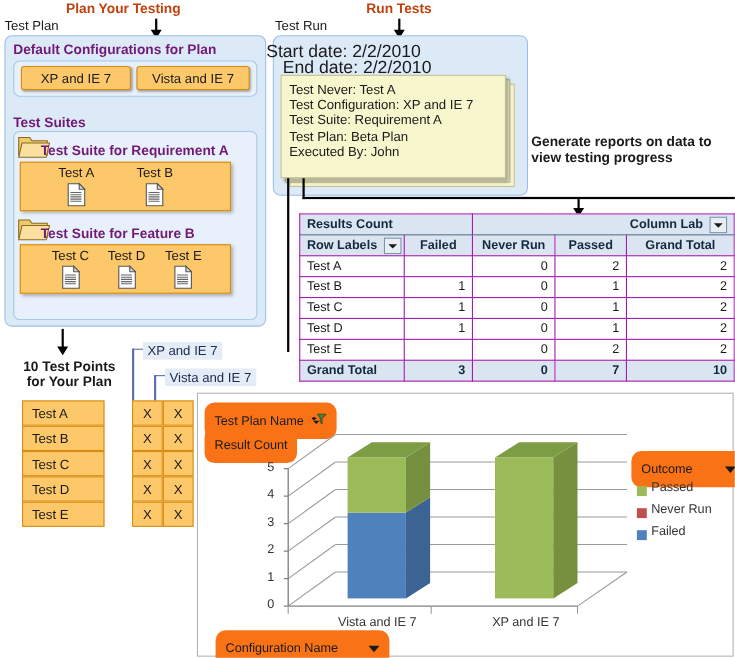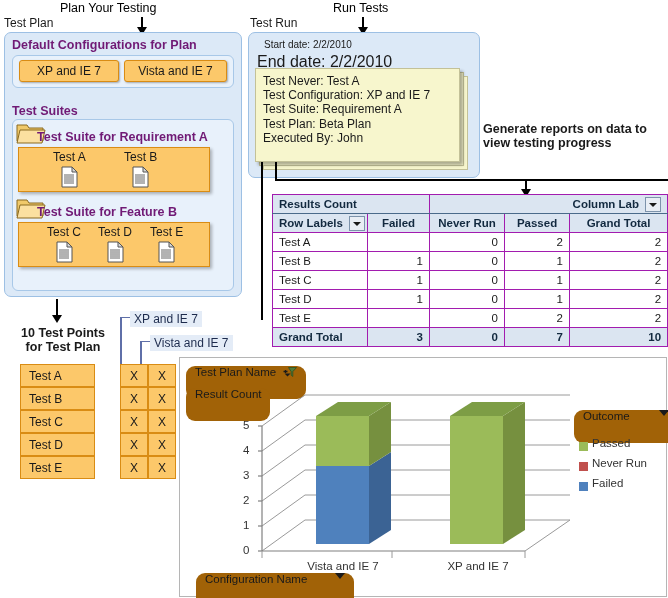--- a/index.html
+++ b/index.html
@@ -5,21 +5,21 @@
   html,body{margin:0;padding:0;}
   body{
     width:668px;height:598px;position:relative;overflow:hidden;
     background:#ffffff;
     font-family:"Liberation Sans","DejaVu Sans",sans-serif;
     font-size:12px;color:#1a1a1a;
   }
   .abs{position:absolute;}
 
   
-  .caption{font-weight:normal;font-size:12.5px;color:#000000;white-space:nowrap;}
+  .caption{font-weight:bold;font-size:12.5px;color:#c2410c;white-space:nowrap;}
   .arrow-line{position:absolute;background:#000;width:2px;}
   .arrow-head{position:absolute;width:0;height:0;border-left:5px solid transparent;border-right:5px solid transparent;border-top:8px solid #000;}
 
   
   .panel-label{font-size:12px;color:#1a1a1a;white-space:nowrap;}
 
   
   .bluepanel{
     background:#dce9f7;border:1px solid #9dc0e4;border-radius:7px;
     box-sizing:border-box;
@@ -87,22 +87,22 @@
   }
   .ddbtn::after{
     content:"";position:absolute;left:3px;top:5px;
     border-left:4px solid transparent;border-right:4px solid transparent;
     border-top:4px solid #1a1a1a;
   }
 
   
   .chartpanel{background:#fff;border:1px solid #b5b5b5;box-sizing:border-box;}
   .pill{
-    position:absolute;background:#a16207;border-radius:9px;height:33px;
-    display:flex;align-items:flex-start;padding:0 9px;font-size:11.5px;color:#1a1a1a;
+    position:absolute;background:#f97316;border-radius:9px;height:33px;
+    display:flex;align-items:center;padding:0 9px;font-size:11.5px;color:#1a1a1a;
     white-space:nowrap;
   }
   .pill .caret{
     margin-left:7px;width:0;height:0;border-left:5px solid transparent;
     border-right:5px solid transparent;border-top:6px solid #1a1a1a;
   }
   .axislbl{position:absolute;font-size:11.5px;color:#333;}
   .legend-sw{position:absolute;width:9px;height:9px;}
   .legend-tx{position:absolute;font-size:11.5px;color:#333;white-space:nowrap;}
 </style>
@@ -221,21 +221,21 @@
   </svg>
 </div>
 
 <div class="abs" style="left:52px;top:299px;width:10px;height:24px;">
   <div class="arrow-line" style="left:4px;top:0;height:17px;"></div>
   <div class="arrow-head" style="left:0;top:16px;"></div>
 </div>
 
 <div class="abs" style="left:8px;top:326px;width:110px;text-align:center;font-weight:bold;font-size:12.5px;line-height:14px;">
   <div>10 Test Points</div>
-  <div>for Test Plan</div>
+  <div>for Your Plan</div>
 </div>
 
 <div class="abs callout" style="left:130px;top:311px;">XP and IE 7</div>
 <div class="abs callout" style="left:150px;top:335px;">Vista and IE 7</div>
 <div class="leader" style="left:120px;top:317px;width:10px;height:1px;"></div>
 <div class="leader" style="left:120px;top:317px;width:1.5px;height:48px;"></div>
 <div class="leader" style="left:140px;top:341px;width:10px;height:1px;"></div>
 <div class="leader" style="left:140px;top:341px;width:1.5px;height:24px;"></div>
 
 <div class="abs" style="left:20px;top:364px;">
@@ -261,21 +261,21 @@
         <div class="tp-cell x" style="width:28px;height:23px;">X</div>
         <div class="tp-cell x" style="width:28px;height:23px;">X</div>
         <div class="tp-cell x" style="width:28px;height:23px;">X</div>
       </div>
     </div>
   </div>
 </div>
 
 <div class="abs panel-label" style="left:250px;top:16px;">Test Run</div>
 <div class="abs bluepanel" style="left:248px;top:32px;width:232px;height:146px;"></div>
-<div class="abs" style="left:264px;top:39px;font-size:10px;">Start date: 2/2/2010</div>
+<div class="abs" style="left:242px;top:39px;font-size:16px;">Start date: 2/2/2010</div>
 <div class="abs" style="left:257px;top:53px;font-size:16px;">End date: 2/2/2010</div>
 
 <div class="abs note-stack" style="left:263px;top:76px;width:205px;height:94px;"></div>
 <div class="abs note-stack" style="left:259px;top:72px;width:205px;height:94px;"></div>
 <div class="abs note" style="left:255px;top:68px;width:205px;height:94px;">
   <div>Test Never: Test A</div>
   <div>Test Configuration: XP and IE 7</div>
   <div>Test Suite: Requirement A</div>
   <div>Test Plan: Beta Plan</div>
   <div>Executed By: John</div>

